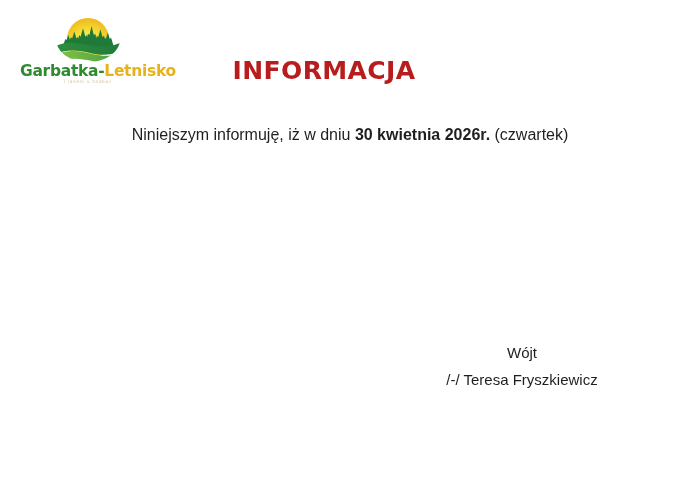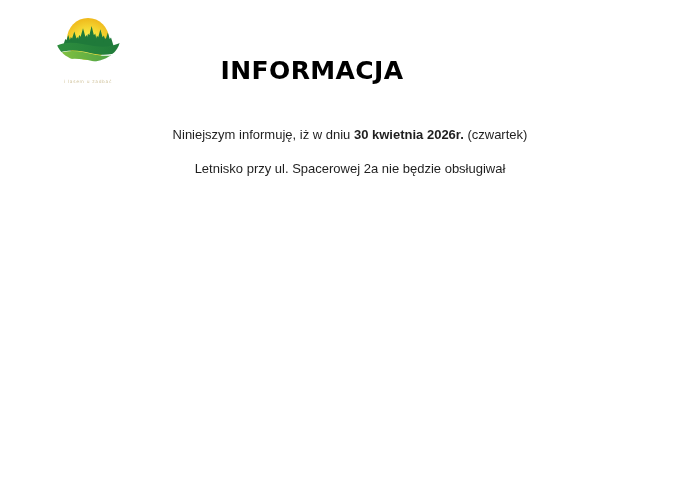--- a/index.html
+++ b/index.html
@@ -67,39 +67,39 @@
     letter-spacing: 0.7px;
     color: #c8b88a;
     white-space: nowrap;
     line-height: 1;
     opacity: 0.85;
   }
 
   
   .heading {
     position: absolute;
-    left: 0;
+    left: 12px;
     top: 56px;
     width: 624px;
     text-align: center;
     font-family: "DejaVu Sans", sans-serif;
     font-size: 25px;
     font-weight: bold;
     letter-spacing: 0.4px;
-    color: #000000;
+    color: #b91c1c;
   }
 
   
   .body-block {
     position: absolute;
     left: 40px;
     top: 118px;
     width: 620px;
     text-align: center;
-    font-size: 13px;
+    font-size: 16px;
     line-height: 34px;
     color: #1f1f1f;
     font-family: "Liberation Sans", sans-serif;
   }
   .body-line { white-space: nowrap; }
   b.date { font-weight: bold; }
 
   
   .signature {
     position: absolute;
@@ -166,27 +166,31 @@
         <g clip-path="url(#leafClip)">
           <path d="M4 45 C20 36 34 39 46 42 C58 45 70 45 80 37 L80 45 C70 52 58 52 46 49 C34 46 20 45 4 52 Z" fill="url(#hillLight)"></path>
         </g>
 
         <g clip-path="url(#leafClip)">
           <path d="M12 44 C24 50 36 52 48 50 C60 48 70 44 78 39 C72 49 60 55 46 55 C32 55 20 51 12 44 Z" fill="url(#waterGrad)"></path>
         </g>
       </svg>
     </div>
 
+    <div class="logo-wordmark">
+      <span class="wm-green">Garbatka</span><span class="wm-dash">-</span><span class="wm-gold">Letnisko</span>
+    </div>
 
     <div class="logo-tagline">i lasem u zadbać</div>
   </div>
 
   <div class="heading">INFORMACJA</div>
 
   <div class="body-block">
     <div class="body-line"><span>Niniejszym informuję, iż w dniu </span><b class="date">30 kwietnia 2026r.</b><span> (czwartek)</span></div>
-    <div class="body-line">Letnisko przy ul. Spacerowej 2a nie będzie obsługiwał</div>
   </div>
 
   <div class="signature">
+    <div class="sig-line">Wójt</div>
+    <div class="sig-line">/-/ Teresa Fryszkiewicz</div>
   </div>
 
 </div>
 
 </body></html>

